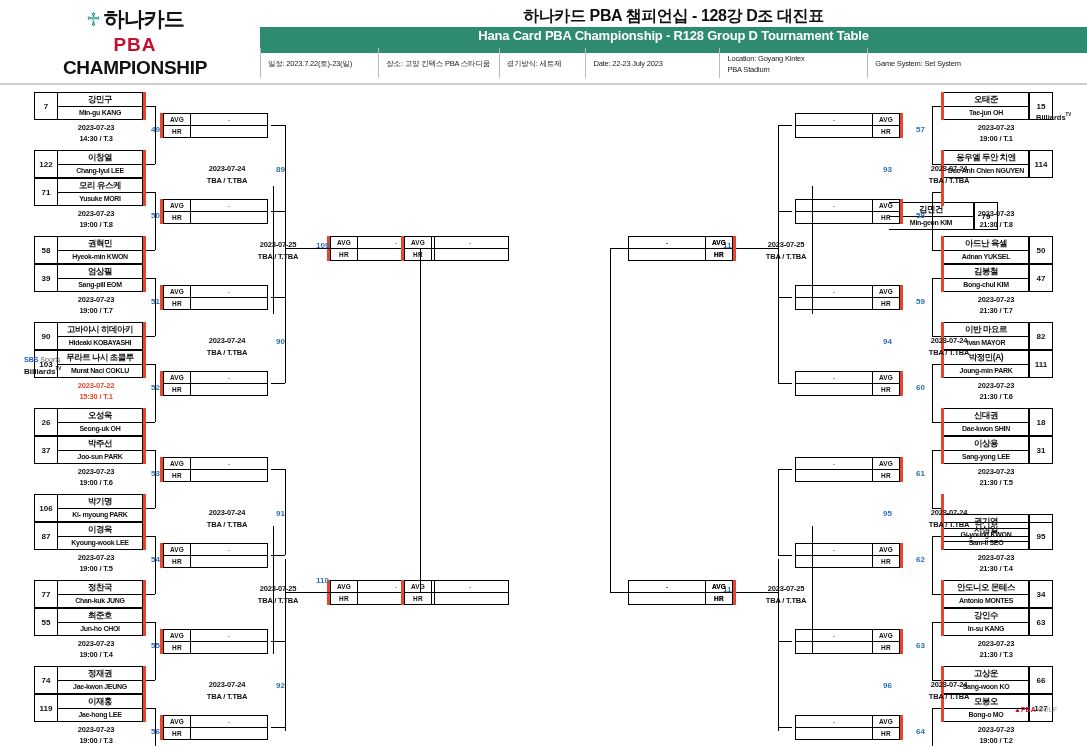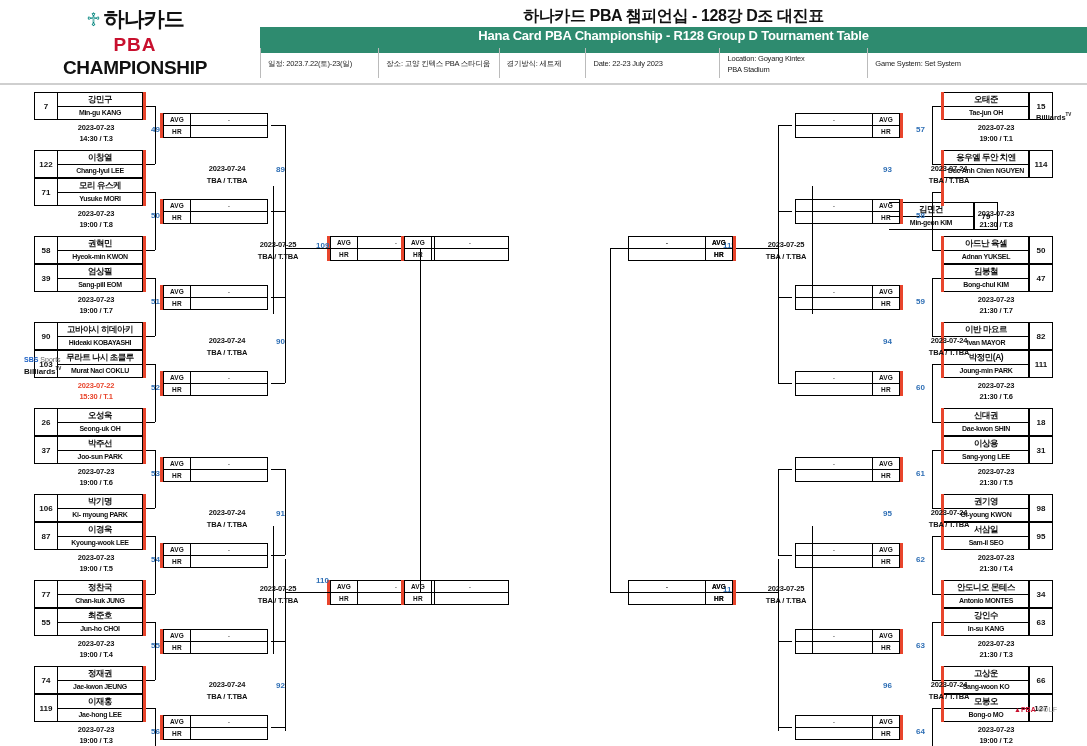--- a/index.html
+++ b/index.html
@@ -436,21 +436,21 @@
     <div class="ln lnh" style="left:932px;top:336px;width:9px;height:1.4px;"></div>
     <div class="ln lnv" style="left:932px;top:278px;width:1.4px;height:58px;"></div>
     <div class="slot" style="left:944px;top:350px;">
       <div class="namecell">
         <div class="nm-ko">이상용</div>
         <div class="nm-en">Sang-yong LEE</div>
       </div>
       <div class="seed">31</div>
     </div>
     <div class="redbar" style="left:941px;top:350px;height:28px;"></div>
-    <div class="slot" style="left:944px;top:408px;">
+    <div class="slot" style="left:944px;top:428px;">
       <div class="namecell">
         <div class="nm-ko">권기영</div>
         <div class="nm-en">Gi-young KWON</div>
       </div>
       <div class="seed">98</div>
     </div>
     <div class="redbar" style="left:941px;top:408px;height:28px;"></div>
     <div class="mi" style="left:952px;top:380px;">
       <div>2023-07-23</div>
       <div>21:30 / T.5</div>

